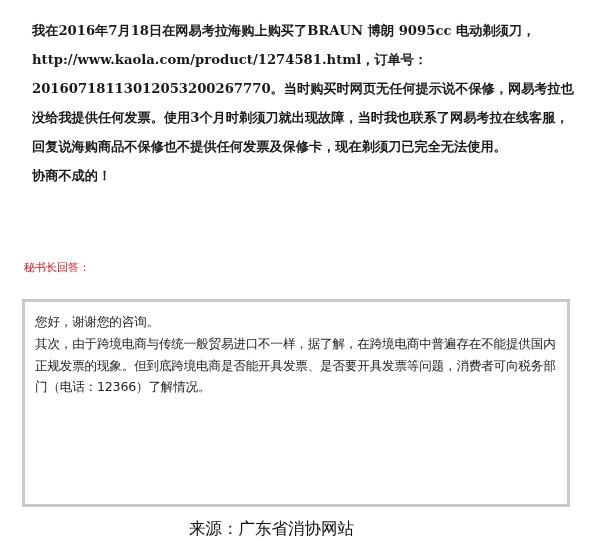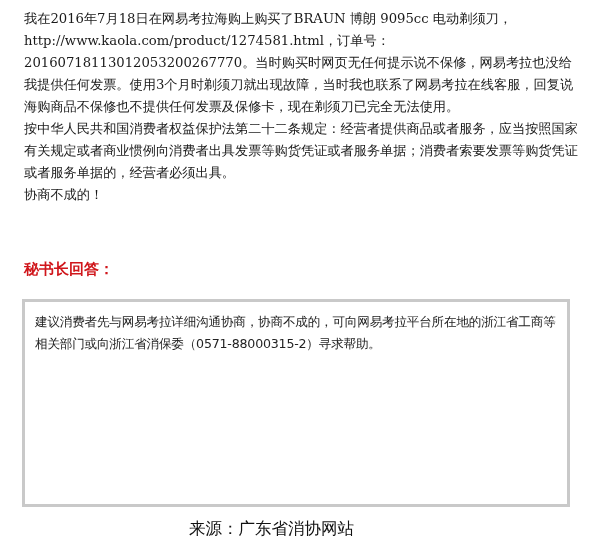--- a/index.html
+++ b/index.html
@@ -1,38 +1,38 @@
 <!DOCTYPE html>
 <html><head>
 <meta charset="utf-8">
 <style>
   html, body { margin:0; padding:0; background:#ffffff; }
   body { width:607px; height:548px; position:relative; overflow:hidden;
          font-family:"DejaVu Serif", "Liberation Serif", serif; color:#1a1a1a; }
   .question { position:absolute; left:24px; top:8px; width:560px; }
   .q-header { font-size:11.5px; font-weight:bold; color:#222; line-height:18px; height:20px; }
-  .q-body { font-size:13.2px; line-height:22px; margin:0; }
+  .q-body { font-size:13.2px; line-height:29px; margin:8px;font-weight:bold; }
   .q-body p { margin:0; }
-  .answer-heading { position:absolute; left:24px; top:260px; font-size:15px; font-weight:bold; color:#d0161b; }
+  .answer-heading { position:absolute; left:24px; top:260px; font-size:11px; font-weight:normal; color:#d0161b; }
   .answer-box { position:absolute; left:22px; top:299px; width:548px; height:208px;
                 box-sizing:border-box; border:3px solid #c9c9c9; background:#fff; padding:9px 10px 0 10px; }
   .answer-box p { margin:0; font-family:"DejaVu Sans", "Liberation Sans", sans-serif; font-size:12.6px; line-height:21.8px; color:#222; letter-spacing:-0.2px; }
   .source { position:absolute; left:0; width:543px; top:518px; text-align:center;
             font-size:16.5px; color:#111; font-family:"DejaVu Serif", "Liberation Serif", serif; }
 </style>
 </head>
 <body>
 
 <div class="question">
   <div class="q-body">
     <p>我在2016年7月18日在网易考拉海购上购买了BRAUN 博朗 9095cc 电动剃须刀，http://www.kaola.com/product/1274581.html，订单号：20160718113012053200267770。当时购买时网页无任何提示说不保修，网易考拉也没给我提供任何发票。使用3个月时剃须刀就出现故障，当时我也联系了网易考拉在线客服，回复说海购商品不保修也不提供任何发票及保修卡，现在剃须刀已完全无法使用。</p>
-    <p>按中华人民共和国消费者权益保护法第二十二条规定：经营者提供商品或者服务，应当按照国家有关规定或者商业惯例向消费者出具发票等购货凭证或者服务单据；消费者索要发票等购货凭证或者服务单据的，经营者必须出具。</p>
     <p>协商不成的！</p>
   </div>
 </div>
 
 <div class="answer-heading">秘书长回答：</div>
 
 <div class="answer-box">
-  <p>建议消费者先与网易考拉详细沟通协商，协商不成的，可向网易考拉平台所在地的浙江省工商等相关部门或向浙江省消保委（0571-88000315-2）寻求帮助。</p>
+  <p>您好，谢谢您的咨询。</p>
+  <p>其次，由于跨境电商与传统一般贸易进口不一样，据了解，在跨境电商中普遍存在不能提供国内正规发票的现象。但到底跨境电商是否能开具发票、是否要开具发票等问题，消费者可向税务部门（电话：12366）了解情况。</p>
 </div>
 
 <div class="source">来源：广东省消协网站</div>
 
 </body></html>

